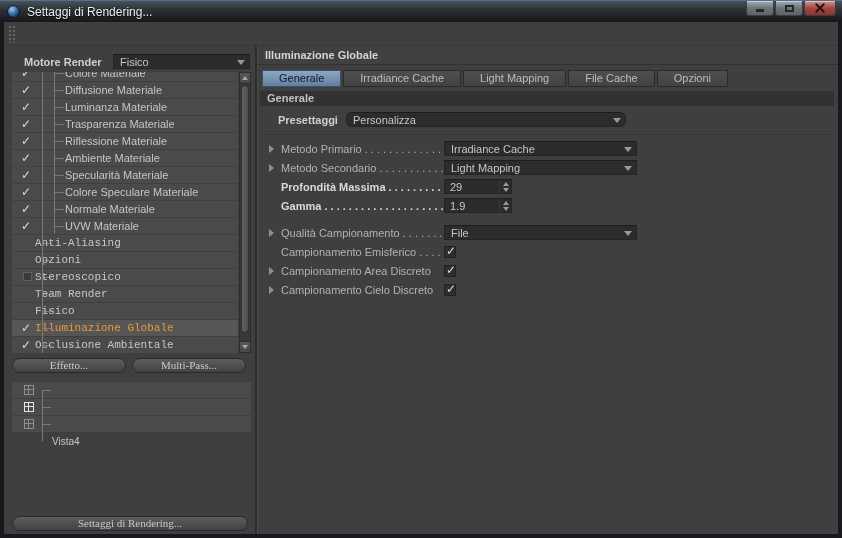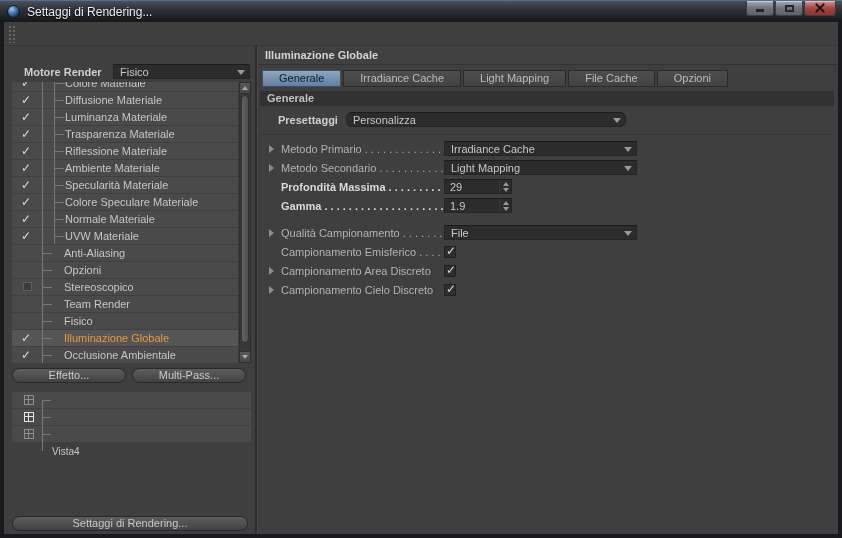--- a/index.html
+++ b/index.html
@@ -36,55 +36,55 @@
     border-bottom:1px solid #373737; }
   .grip { position:absolute; left:4px; top:3px; width:9px; height:18px;
     background-image:radial-gradient(#646464 1px, transparent 1.2px); background-size:4px 4px; }
 
   .main { position:absolute; top:24px; left:0; right:0; bottom:0; display:flex; }
 
   
   .left-panel { position:relative; width:251px; flex:none; }
   .divider { width:3px; flex:none; background:#2c2c2c; border-right:1px solid #4a4a4a; }
 
-  .engine-row { position:relative; height:16px; margin-top:18px; }
+  .engine-row { position:relative; height:16px; margin-top:8px; }
   .engine-label { position:absolute; left:20px; top:2px; font-size:11px; font-weight:bold; color:#cfcfcf; }
   .engine-dd { position:absolute; left:109px; top:0; width:137px; }
 
   .tree-wrap { position:relative; margin:2px 4px 0 8px; height:281px; }
   .tree { position:absolute; left:0; top:0; right:13px; bottom:0; overflow:hidden; }
   .tree-row { position:relative; height:16px; margin-bottom:1px; background:#4a4a4a; }
   .tree-row.selected { background:#565656; }
   .tree-row.clipped { margin-top:-7px; }
   .tcheck { position:absolute; left:9px; top:1px; width:14px; font-size:12px; line-height:14px; color:#d9d9d9; }
   .tbox { position:absolute; left:11px; top:3px; width:9px; height:9px; background:#3a3a3a; border:1px solid #5f5f5f; }
   .tnone { position:absolute; left:9px; width:14px; }
   .hline { position:absolute; top:8px; height:1px; background:#787878; }
   .hline.lv1 { left:30px; width:10px; }
   .hline.lv2 { left:42px; width:10px; }
   .tlabel { position:absolute; top:2px; font-size:11px; color:#c6c6c6; white-space:nowrap; }
-  .tlabel.lbl1 { left:52px; }
+  .tlabel.lbl1 { left:23px;font-family:Liberation Mono, monospace; }
   .tlabel.lbl2 { left:53px; }
   .selected .tlabel { color:#e79a3a; }
   .trunk { position:absolute; width:1px; background:#787878; z-index:1; }
   .trunk.t1 { left:30px; top:0; height:281px; }
   .trunk.t2 { left:42px; top:0; height:162px; }
 
   .scrollbar { position:absolute; right:0; top:0; width:12px; height:100%; background:#383838; border:1px solid #2e2e2e; }
   .sb-btn { position:absolute; left:0; right:0; height:11px; background:linear-gradient(#575757,#464646);
     border-bottom:1px solid #2e2e2e; display:flex; align-items:center; justify-content:center; }
   .sb-btn.down { bottom:0; border-bottom:none; border-top:1px solid #2e2e2e; }
   .tri-up { width:0; height:0; border-left:3px solid transparent; border-right:3px solid transparent; border-bottom:4px solid #a8a8a8; }
   .tri-down { width:0; height:0; border-left:3px solid transparent; border-right:3px solid transparent; border-top:4px solid #a8a8a8; }
   .sb-thumb { position:absolute; left:1px; right:1px; top:12px; height:248px;
     background:linear-gradient(90deg,#636363,#4e4e4e); border:1px solid #303030; border-radius:5px; }
 
   .btn-row { position:relative; height:16px; margin:5px 0 0 8px; display:flex; gap:6px; }
   .pill { height:15px; width:114px; border-radius:8px; background:linear-gradient(#5d5d5d,#424242);
-    border:1px solid #292929; color:#c9c9c9; font-size:11px; font-family:Liberation Sans, sans-serif;
+    border:1px solid #292929; color:#c9c9c9; font-size:11px; font-family:Liberation Serif, serif;
     line-height:11px; cursor:default; }
   .pill.wide { position:absolute; bottom:3px; left:8px; width:236px; }
 
   .vista-list { position:relative; margin:8px 4px 0 8px; height:67px; }
   .vista-row { position:relative; height:16px; margin-bottom:1px; background:#4a4a4a; }
   .vista-icon { position:absolute; left:12px; top:3px; width:10px; height:10px; border:1px solid #8e8e8e; }
   .vista-icon::before { content:""; position:absolute; left:0; right:0; top:3px; height:1px; background:#8e8e8e; }
   .vista-icon::after  { content:""; position:absolute; top:0; bottom:0; left:3px; width:1px; background:#8e8e8e; }
   .vista-row.selected .vista-icon { border-color:#e3e3e3; }
   .vista-row.selected .vista-icon::before, .vista-row.selected .vista-icon::after { background:#e3e3e3; }

